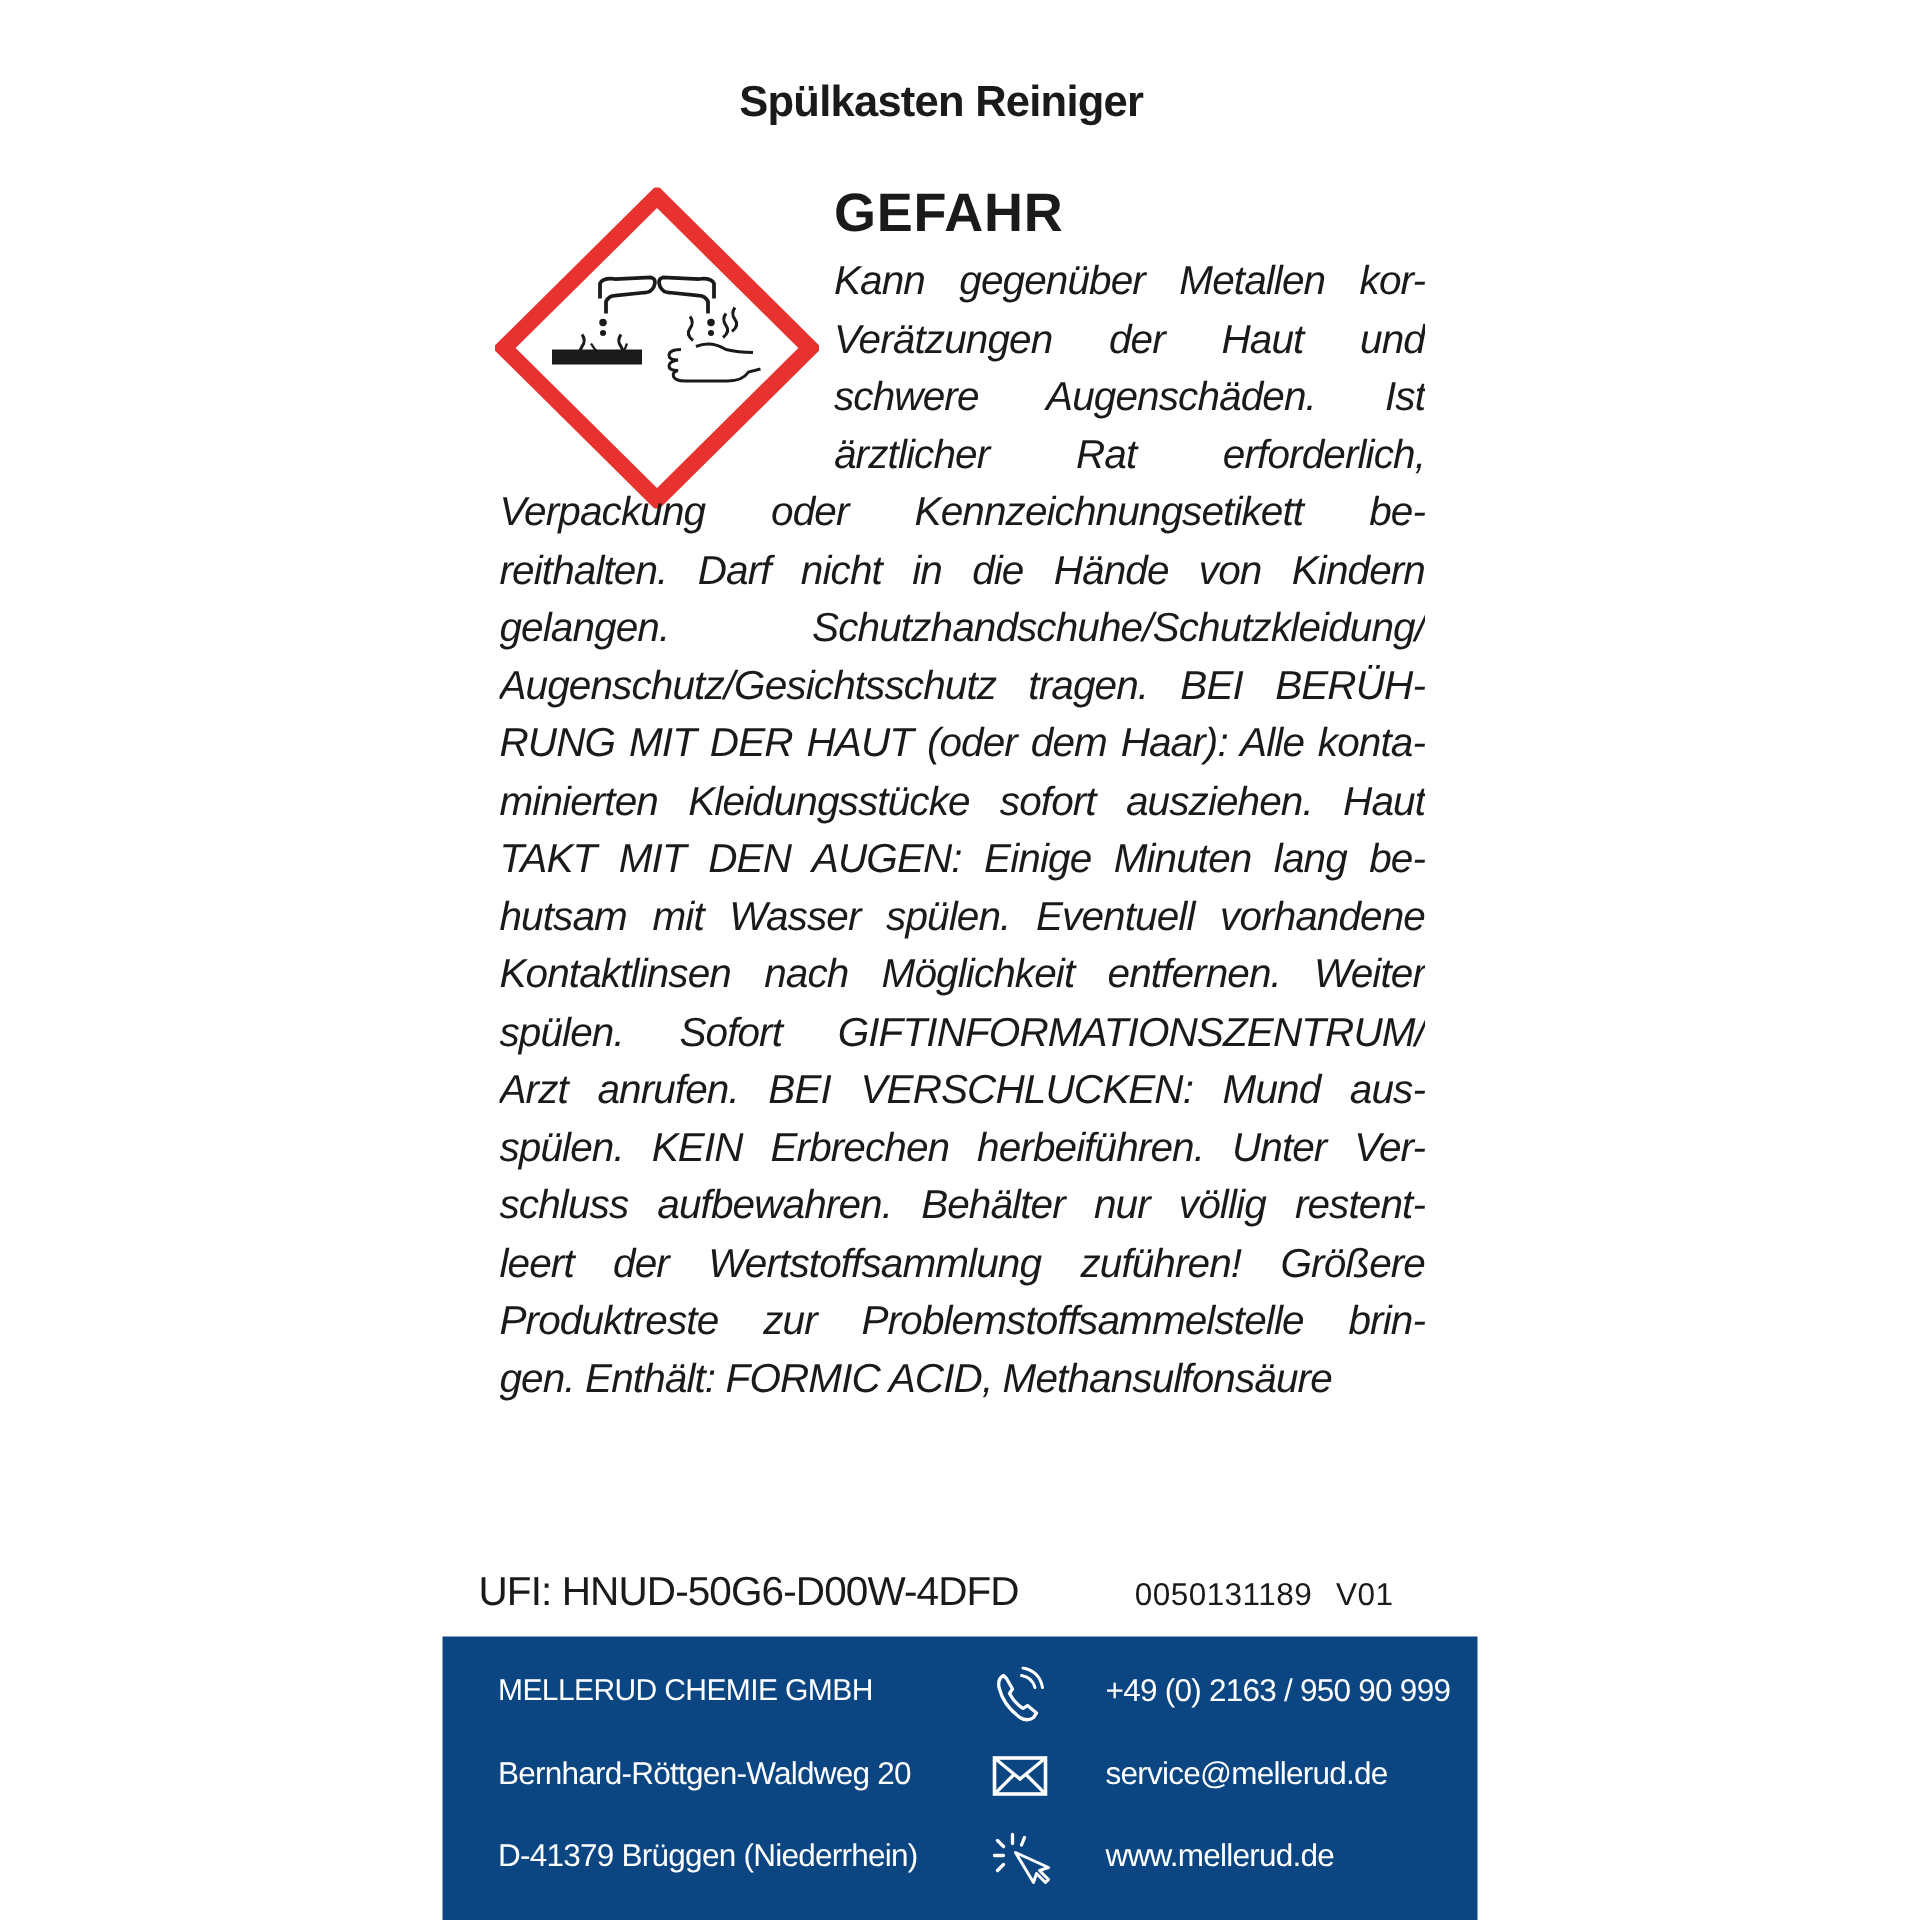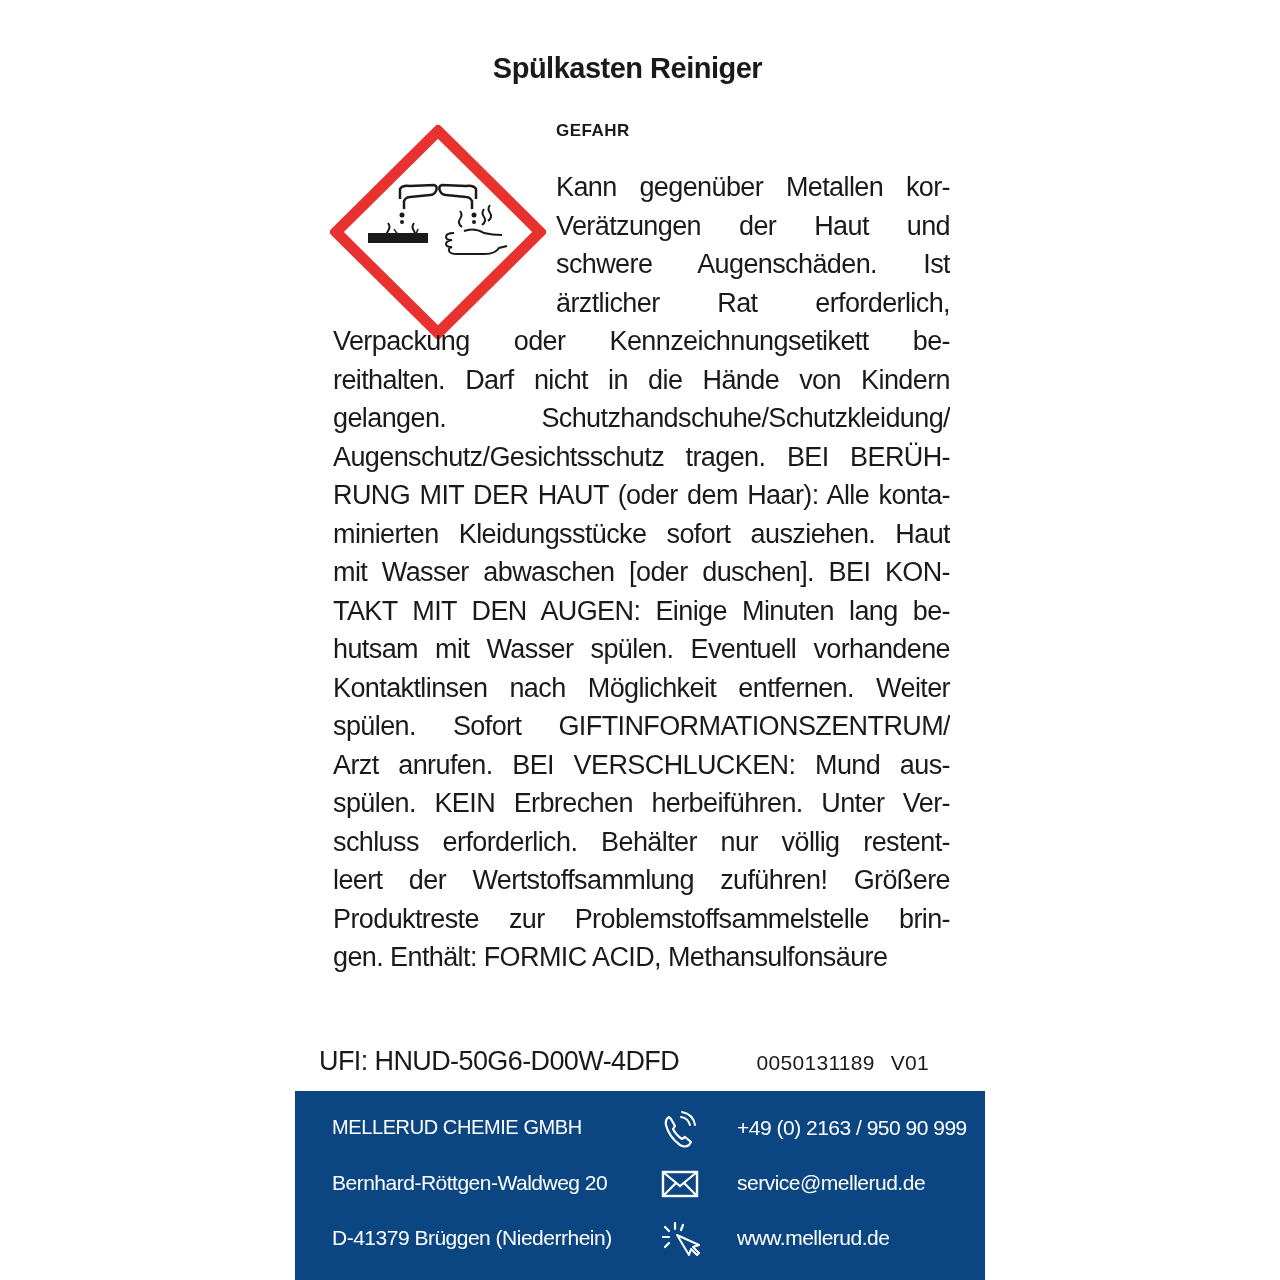--- a/index.html
+++ b/index.html
@@ -1,22 +1,22 @@
 <!DOCTYPE html>
 <html><head>
 <meta charset="utf-8">
 <style>
   html, body { margin:0; padding:0; }
   body { width:1280px; height:1280px; background:#ffffff; position:relative; overflow:hidden;
          font-family:"Liberation Sans", sans-serif; color:#1a1a1a; }
   .title { position:absolute; left:0; width:1255px; top:52px; text-align:center;
            font-size:29px; font-weight:bold; letter-spacing:-0.5px; }
   .pictogram { position:absolute; left:330px; top:125px; width:216px; height:214px; }
-  .signal { position:absolute; left:556px; top:121px; font-size:17px; font-weight:bold; letter-spacing:0.5px; }
-  .body-text { position:absolute; left:333px; top:168px; width:617px; }
+  .signal { position:absolute; left:556px; top:121px; font-size:36px; font-weight:bold; letter-spacing:0.5px; }
+  .body-text { position:absolute; left:333px; top:168px; width:617px;font-style:italic; }
   .line { height:38.5px; line-height:38.5px; font-size:27px; letter-spacing:-0.6px;
           white-space:nowrap; text-align:justify; text-align-last:justify; overflow:hidden; }
   .line.indent { margin-left:223px; }
   .line.last { text-align-last:left; }
   .ufi-row { position:absolute; left:319px; top:1046px; width:610px; height:36px;
              display:flex; justify-content:space-between; align-items:baseline; }
   .ufi { font-size:27px; letter-spacing:-0.6px; }
   .code { font-size:21px; letter-spacing:0.3px; }
   .code span + span { margin-left:16px; }
   .footer { position:absolute; left:295px; top:1091px; width:690px; height:189px; background:#0b4682; color:#ffffff; }
@@ -60,28 +60,27 @@
   <div class="line indent">Kann gegenüber Metallen kor-</div>
   <div class="line indent">Verätzungen der Haut und</div>
   <div class="line indent">schwere Augenschäden. Ist</div>
   <div class="line indent">ärztlicher Rat erforderlich,</div>
   <div class="line">Verpackung oder Kennzeichnungsetikett be-</div>
   <div class="line">reithalten. Darf nicht in die Hände von Kindern</div>
   <div class="line">gelangen. Schutzhandschuhe/Schutzkleidung/</div>
   <div class="line">Augenschutz/Gesichtsschutz tragen. BEI BERÜH-</div>
   <div class="line">RUNG MIT DER HAUT (oder dem Haar): Alle konta-</div>
   <div class="line">minierten Kleidungsstücke sofort ausziehen. Haut</div>
-  <div class="line">mit Wasser abwaschen [oder duschen]. BEI KON-</div>
   <div class="line">TAKT MIT DEN AUGEN: Einige Minuten lang be-</div>
   <div class="line">hutsam mit Wasser spülen. Eventuell vorhandene</div>
   <div class="line">Kontaktlinsen nach Möglichkeit entfernen. Weiter</div>
   <div class="line">spülen. Sofort GIFTINFORMATIONSZENTRUM/</div>
   <div class="line">Arzt anrufen. BEI VERSCHLUCKEN: Mund aus-</div>
   <div class="line">spülen. KEIN Erbrechen herbeiführen. Unter Ver-</div>
-  <div class="line">schluss erforderlich. Behälter nur völlig restent-</div>
+  <div class="line">schluss aufbewahren. Behälter nur völlig restent-</div>
   <div class="line">leert der Wertstoffsammlung zuführen! Größere</div>
   <div class="line">Produktreste zur Problemstoffsammelstelle brin-</div>
   <div class="line last">gen. Enthält: FORMIC ACID, Methansulfonsäure</div>
 </div>
 
 <div class="ufi-row">
   <span class="ufi">UFI: HNUD-50G6-D00W-4DFD</span>
   <span class="code">
     <span>0050131189</span><span>V01</span>
   </span>

